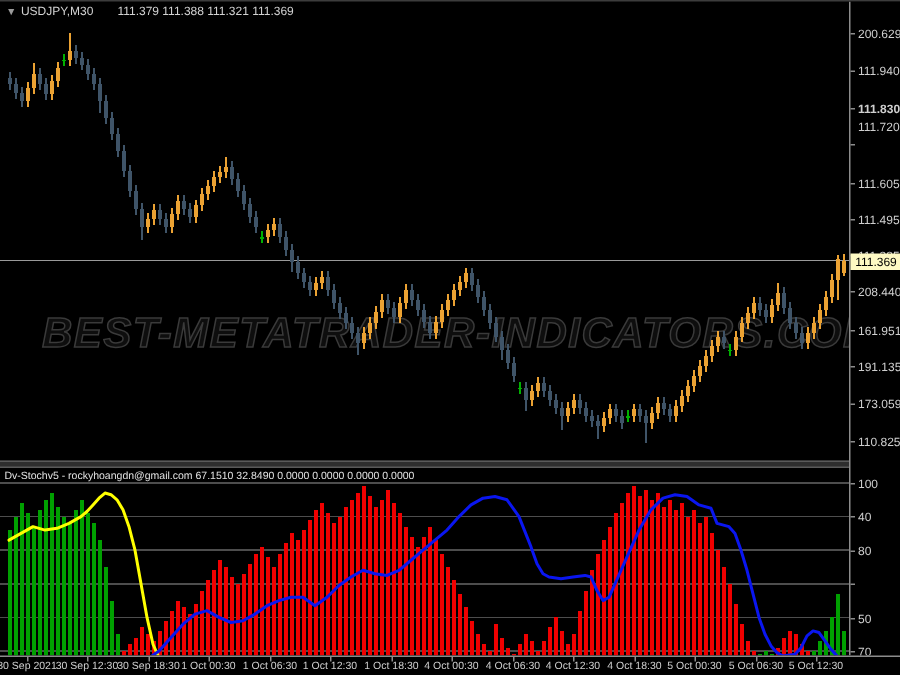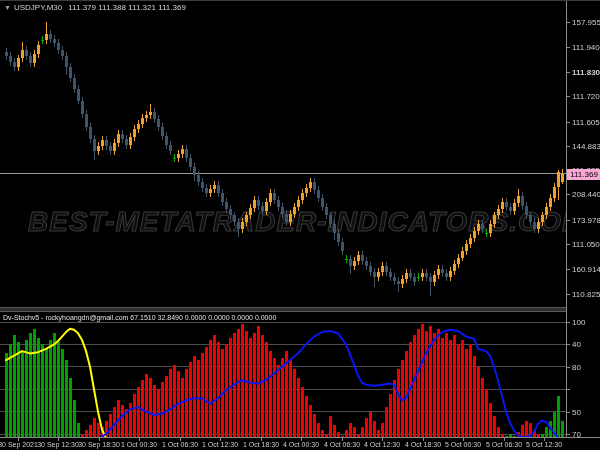--- a/index.html
+++ b/index.html
@@ -4,31 +4,31 @@
 <style>
   html,body{margin:0;padding:0;background:#000;}
   .window{position:relative;width:600px;height:450px;background:#000;overflow:hidden;
           font-family:"Liberation Sans",sans-serif;border-top:1px solid #3c3c3c;box-sizing:border-box;}
   .main-pane{position:absolute;left:0;top:0;width:566px;height:306px;}
   .watermark{position:absolute;top:205px;left:28px;font-size:28px;font-weight:bold;font-style:italic;
              letter-spacing:1px;white-space:nowrap;color:rgba(40,40,40,0.35);
              -webkit-text-stroke:1px #3a3a3a;z-index:1;}
   .chart-title{position:absolute;top:2px;left:4px;font-size:8px;color:#d2d2d2;z-index:3;white-space:nowrap;}
   .chart-title .tri{color:#9a9a9a;font-size:7px;margin-right:3px;}
-  .chart-title .ohlc{margin-left:6px;}
+  .chart-title .ohlc{margin-left:16px;}
   svg.plot{position:absolute;left:0;z-index:2;}
   .pane-divider{position:absolute;left:0;top:306px;width:600px;height:5px;background:#2e2e2e;
                 border-top:1px solid #5a5a5a;border-bottom:1px solid #5a5a5a;box-sizing:border-box;z-index:4;}
   .indicator-pane{position:absolute;left:0;top:311px;width:566px;height:125px;}
   .ind-label{position:absolute;top:2px;left:3px;font-size:7px;color:#e2e2e2;z-index:3;white-space:nowrap;}
   .price-axis{position:absolute;left:566px;top:0;width:34px;height:436px;border-left:1px solid #8c8c8c;
               box-sizing:border-box;z-index:5;background:#000;}
   .pa-label{position:absolute;left:5px;font-size:8px;color:#cfcfcf;white-space:nowrap;}
   .pa-tick{position:absolute;left:0;width:3px;height:1px;background:#8c8c8c;}
-  .price-box{position:absolute;left:0;width:34px;height:11px;background:#f9a8d4;color:#000;
+  .price-box{position:absolute;left:0;width:34px;height:11px;background:#fef9c3;color:#000;
              font-size:8px;line-height:11px;text-align:center;z-index:6;}
   .time-axis{position:absolute;left:0;top:436px;width:600px;height:14px;border-top:1px solid #8c8c8c;
              box-sizing:border-box;z-index:5;background:#000;}
   .ta-label{position:absolute;top:3px;font-size:7px;color:#cfcfcf;white-space:nowrap;transform:translateX(-50%);}
   .ta-tick{position:absolute;top:0;width:1px;height:3px;background:#8c8c8c;}
 </style>
 </head>
 <body>
 
 <div class="window">
@@ -480,41 +480,41 @@
           <rect x="561" y="108.56" width="3" height="16.439999999999998" fill="#00A000"></rect>
         </g>
         <polyline points="6,48.1 14,43.6 22,39.1 30,41.4 38,40.2 46,36.9 54,32.4 58,29.0 62,24.6 66,20.1 70,16.7 74,17.8 78,21.2 82,27.9 86,39.1 90,54.8 94,77.2 98,99.6 102,117.5 106,126.5" fill="none" stroke="#FFFF00" stroke-width="2" stroke-linejoin="round" stroke-linecap="round" shape-rendering="auto"></polyline>
         <polyline points="98,127.6 106,122.0 114,113.0 122,104.1 130,97.4 138,95.1 146,99.6 154,103.0 162,101.8 170,97.4 178,91.8 186,88.4 194,86.2 202,86.2 210,91.8 218,86.2 226,78.3 234,72.7 242,68.2 250,70.5 258,71.6 266,68.2 274,61.5 282,54.8 290,48.1 298,41.4 306,32.4 314,24.6 322,20.1 330,19.0 338,21.2 346,32.4 354,52.6 358,63.8 362,70.5 366,72.7 374,73.8 382,72.7 390,71.6 394,72.7 398,81.7 402,88.4 406,86.2 410,77.2 418,59.3 426,41.4 434,27.9 442,20.1 450,17.8 458,19.0 466,24.6 474,26.8 478,36.9 486,39.1 490,43.6 494,54.8 498,68.2 502,83.9 506,99.6 510,110.8 514,118.6 518,123.1 522,125.4 530,124.2 534,119.8 538,111.9 542,108.6 546,109.7 550,115.3 554,120.9 558,125.4 562,127.6" fill="none" stroke="#0A16F0" stroke-width="2" stroke-linejoin="round" stroke-linecap="round" shape-rendering="auto"></polyline>
       </svg>
     <div class="ind-label">Dv-Stochv5 - rockyhoangdn@gmail.com 67.1510 32.8490 0.0000 0.0000 0.0000 0.0000</div>
   </div>
 
   <div class="price-axis" id="price-axis">
       <div class="pa-tick" style="top: 21px;"></div>
-      <div class="pa-label" style="top: 17px;">157.955</div>
+      <div class="pa-label" style="top: 17px;">200.629</div>
       <div class="pa-tick" style="top: 46px;"></div>
       <div class="pa-label" style="top: 42px;">111.940</div>
       <div class="pa-tick" style="top: 71px;"></div>
       <div class="pa-label" style="top: 67px; font-weight: bold;">111.830</div>
       <div class="pa-tick" style="top: 95px;"></div>
-      <div class="pa-label" style="top: 91px;">111.720</div>
+      <div class="pa-label" style="top: 79px;">111.720</div>
       <div class="pa-tick" style="top: 121px;"></div>
       <div class="pa-label" style="top: 117px;">111.605</div>
       <div class="pa-tick" style="top: 145px;"></div>
-      <div class="pa-label" style="top: 141px;">144.883</div>
+      <div class="pa-label" style="top: 141px;">111.495</div>
       <div class="pa-tick" style="top: 169px;"></div>
       <div class="pa-label" style="top: 165px;">111.385</div>
       <div class="pa-tick" style="top: 193px;"></div>
       <div class="pa-label" style="top: 189px;">208.440</div>
       <div class="pa-tick" style="top: 219px;"></div>
-      <div class="pa-label" style="top: 215px;">173.978</div>
+      <div class="pa-label" style="top: 215px;">161.951</div>
       <div class="pa-tick" style="top: 243px;"></div>
-      <div class="pa-label" style="top: 239px;">111.050</div>
+      <div class="pa-label" style="top: 239px;">191.135</div>
       <div class="pa-tick" style="top: 268px;"></div>
-      <div class="pa-label" style="top: 264px;">160.914</div>
+      <div class="pa-label" style="top: 264px;">173.059</div>
       <div class="pa-tick" style="top: 293px;"></div>
       <div class="pa-label" style="top: 289px;">110.825</div>
       <div class="pa-tick" style="top: 321px;"></div>
       <div class="pa-label" style="top: 317px;">100</div>
       <div class="pa-tick" style="top: 343px;"></div>
       <div class="pa-label" style="top: 339px;">40</div>
       <div class="pa-tick" style="top: 366px;"></div>
       <div class="pa-label" style="top: 362px;">80</div>
       <div class="pa-tick" style="top: 388px;"></div>
       <div class="pa-label" style="top: 384px; margin-left: 28px;">70</div>

